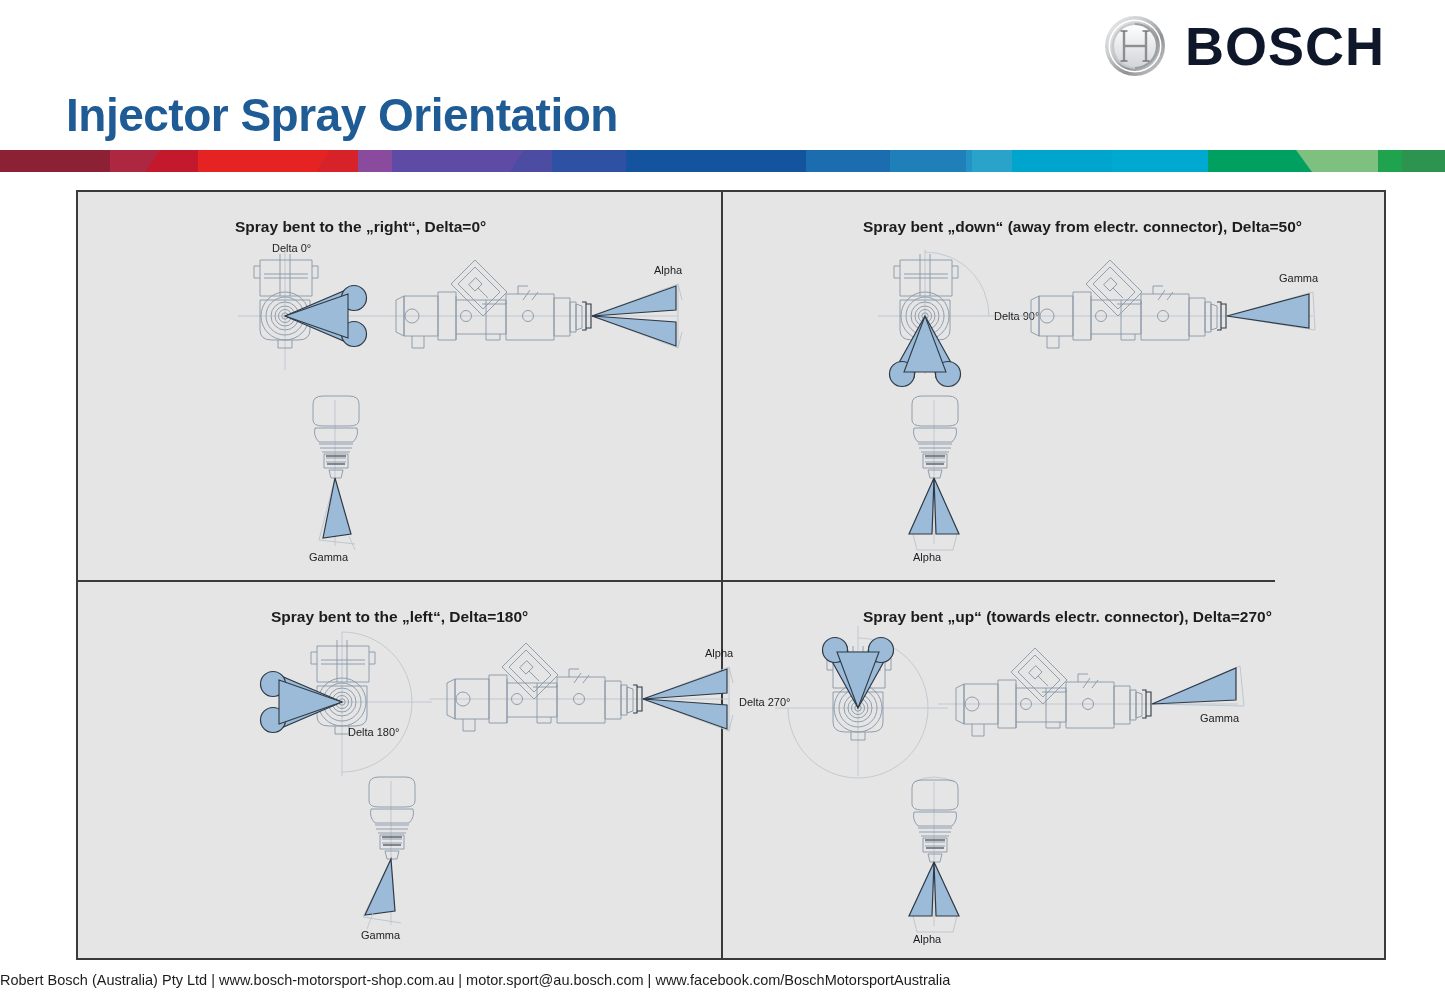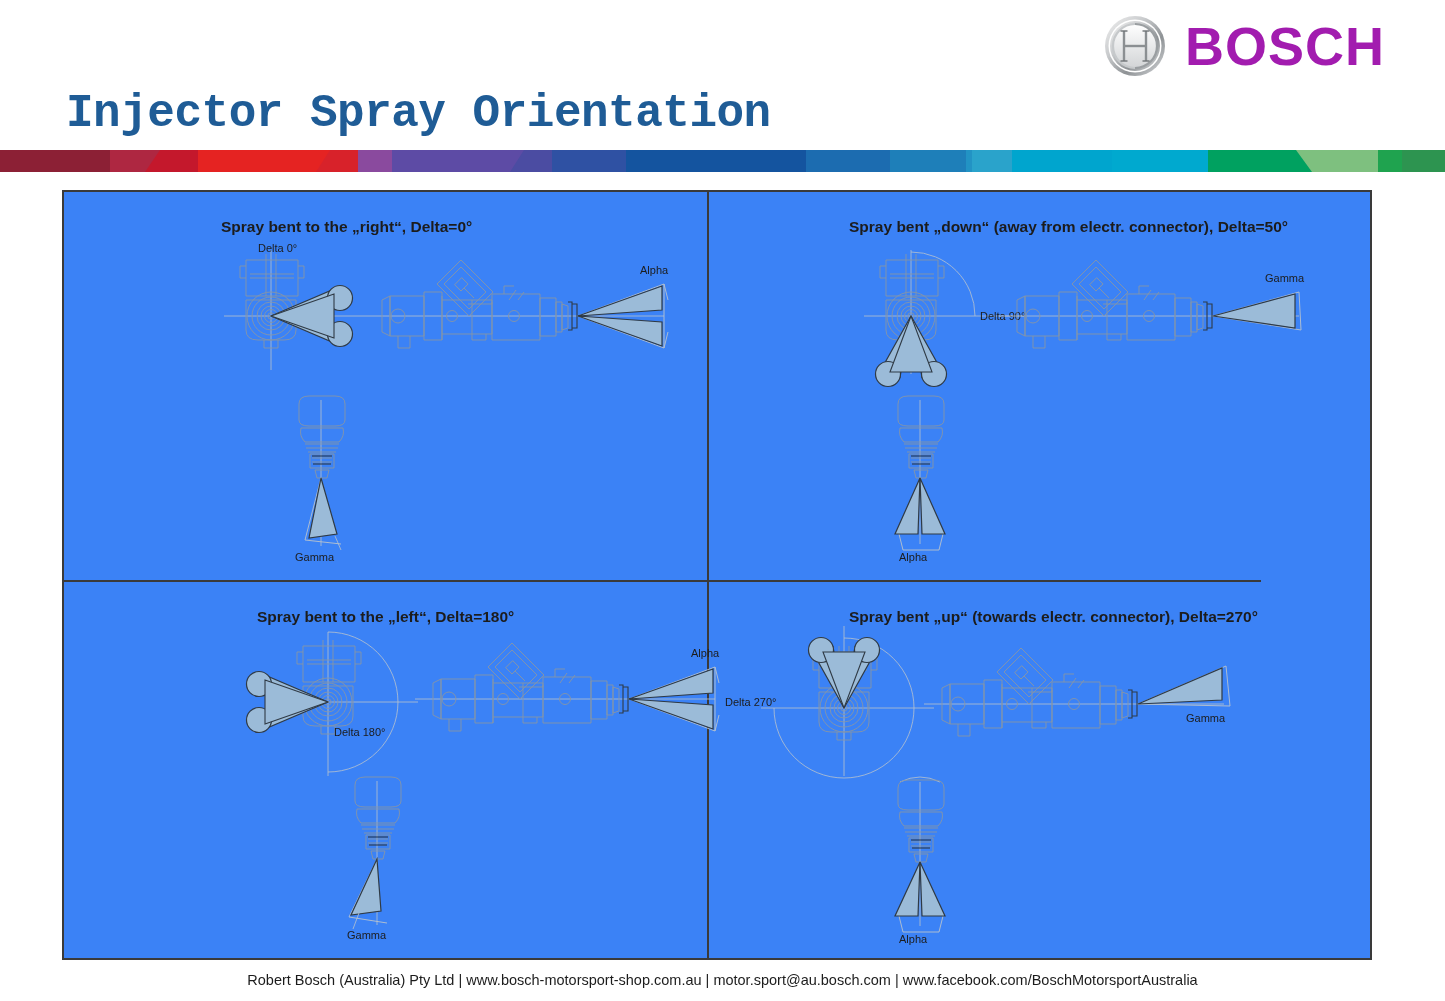--- a/index.html
+++ b/index.html
@@ -28,29 +28,29 @@
     display: flex;
     align-items: center;
     gap: 18px;
   }
   #bosch-mark { display: block; }
   #bosch-wordmark {
     font-family: "Liberation Sans", sans-serif;
     font-weight: bold;
     font-size: 54px;
     letter-spacing: 1px;
-    color: #a21caf;
+    color: #0f172a;
     line-height: 1;
   }
 
   #page-title {
     position: absolute;
     left: 66px;
     top: 88px;
-    font-family: Liberation Mono, monospace;
+    font-family: Liberation Sans, sans-serif;
     font-weight: bold;
     font-size: 46px;
     letter-spacing: -0.5px;
     color: #1f5c96;
     white-space: nowrap;
   }
 
   
   #color-band {
     position: absolute;
@@ -58,27 +58,27 @@
     top: 150px;
     width: 1445px;
     height: 22px;
     overflow: hidden;
   }
   #color-band svg { display: block; }
 
   
   #content-frame {
     position: absolute;
-    left: 62px;
+    left: 76px;
     top: 190px;
     width: 1310px;
     height: 770px;
     border: 2px solid #3a3a3a;
     box-sizing: border-box;
-    background: #3b82f6;
+    background: #e5e5e5;
   }
   .divider-v {
     position: absolute;
     left: 643px;
     top: 0px;
     width: 2px;
     height: 768px;
     background: #3a3a3a;
   }
   .divider-h {
@@ -115,21 +115,20 @@
 
   .fig { position: absolute; }
   .fig svg { display: block; overflow: visible; }
 
   
   #footer {
     position: absolute;
     left: 0;
     top: 972px;
     width: 1445px;
-    text-align: center;
     font-family: "Liberation Sans", sans-serif;
     font-size: 14.5px;
     color: #1c1c1c;
     white-space: nowrap;
   }
 
   
   .ln      { stroke: #8795a6; stroke-width: 0.9; fill: none; }
   .ln-dk   { stroke: #2f3a45; stroke-width: 1.1; fill: none; }
   .ln-ax   { stroke: #b9c3cd; stroke-width: 0.8; fill: none; }

